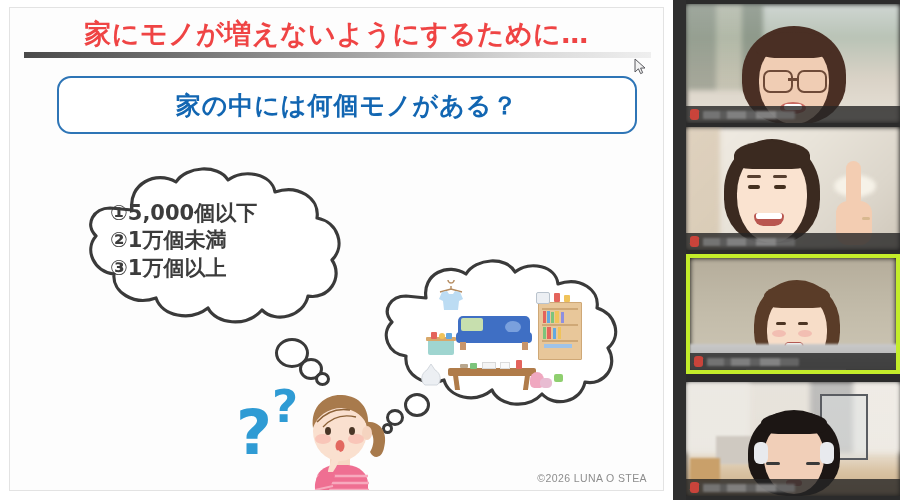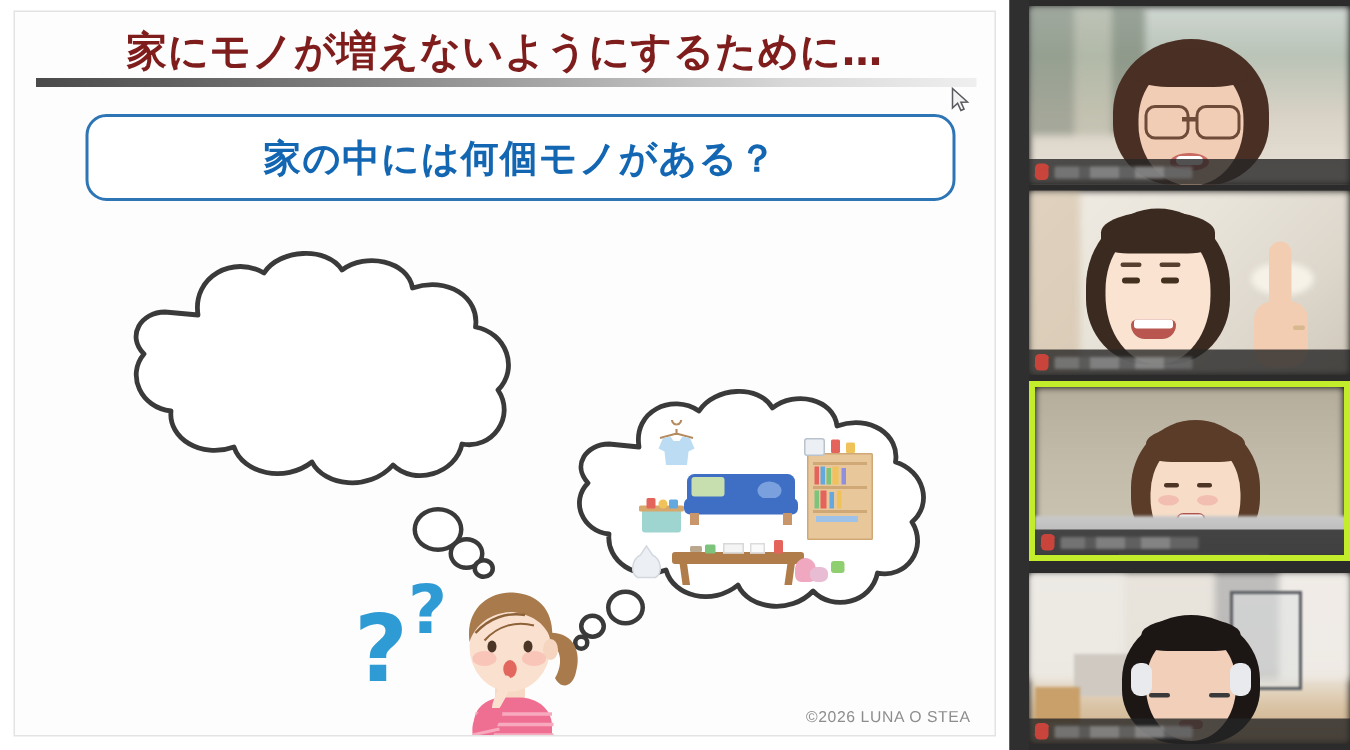--- a/index.html
+++ b/index.html
@@ -11,21 +11,21 @@
   }
   #app{position:absolute;inset:0;background:#ffffff;}
 
   
   .share-region{position:absolute;left:0;top:0;width:673px;height:500px;background:#ffffff;overflow:hidden;}
   .slide{position:absolute;left:9px;top:7px;width:655px;height:484px;background:#fdfdfd;border:1px solid #e3e3e3;box-sizing:border-box;overflow:hidden;}
 
   .slide-title{
     position:absolute;left:0;top:8px;width:100%;
     text-align:center;
-    font-size:27px;font-weight:700;color:#7f1d1d;
+    font-size:27px;font-weight:700;color:#ef4444;
     letter-spacing:.5px;white-space:nowrap;
     font-family:"DejaVu Sans","Liberation Sans",sans-serif;
   }
   .title-rule{
     position:absolute;left:14px;top:44px;width:627px;height:6px;
     background:linear-gradient(to right,#4a4a4a 0%,#6d6d6d 22%,#a8a8a8 55%,#d8d8d8 80%,#efefef 100%);
   }
 
   .question-box{
     position:absolute;left:47px;top:68px;width:580px;height:58px;
@@ -112,20 +112,25 @@
         <span class="qtext">家の中には何個モノがある？</span>
       </div>
 
       <div class="cloud-left">
         <svg width="305" height="165" viewBox="0 0 305 165">
           <path d="M62,44 C58,18 86,4 106,16 C116,0 148,-2 158,14 C174,2 202,8 205,26
                    C228,18 250,32 247,52 C268,56 276,80 262,94 C274,112 258,134 238,130
                    C234,150 206,158 192,144 C176,162 146,158 138,142 C120,156 92,150 86,132
                    C64,140 42,126 44,108 C24,106 14,84 26,70 C14,58 24,42 40,42 Z" fill="#ffffff" stroke="#3a3a3a" stroke-width="3.2" stroke-linejoin="round"></path>
         </svg>
+        <div class="answers">
+          <div class="line">①5,000個以下</div>
+          <div class="line">②1万個未満</div>
+          <div class="line">③1万個以上</div>
+        </div>
       </div>
       <div class="trail" style="left:265px;top:330px;width:70px;height:60px;">
         <div class="c" style="left:0;top:0;width:34px;height:30px;"></div>
         <div class="c" style="left:24px;top:20px;width:24px;height:22px;"></div>
         <div class="c" style="left:40px;top:34px;width:15px;height:14px;"></div>
       </div>
 
       <div class="cloud-right">
         <svg width="255" height="160" viewBox="0 0 255 160">
           <path d="M48,42 C44,18 70,6 88,18 C98,2 128,0 137,16 C152,4 178,10 180,28

